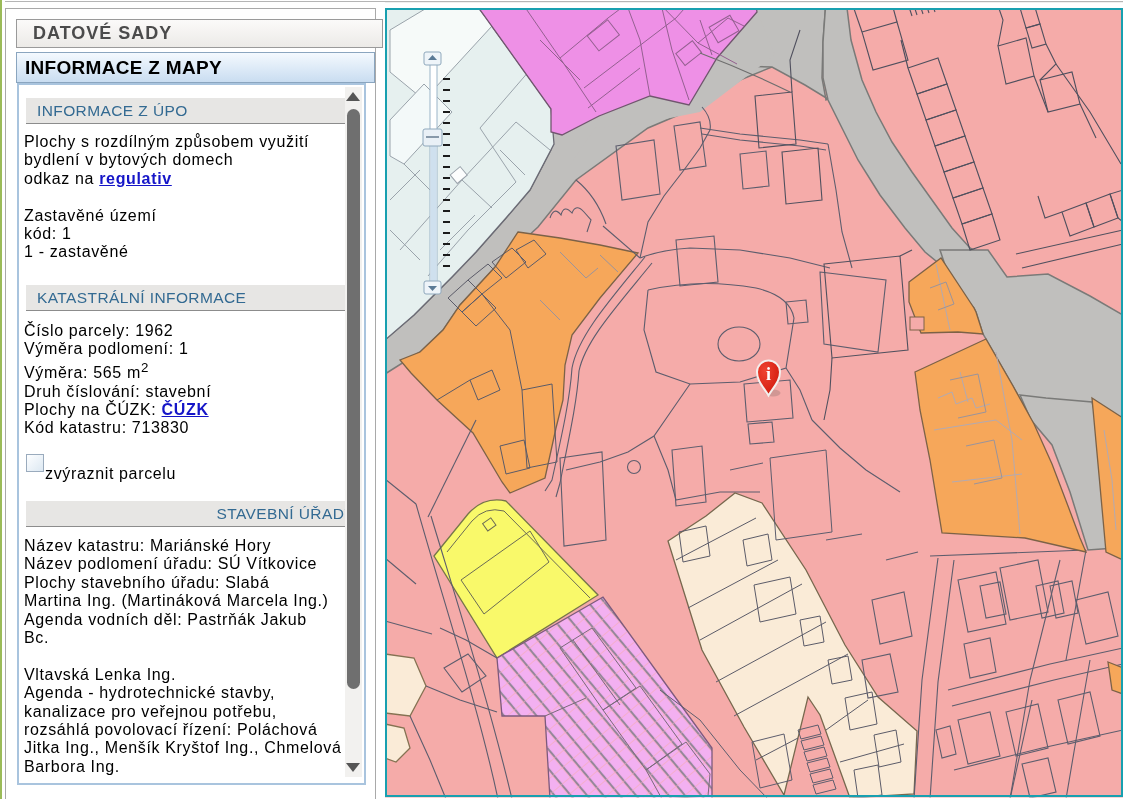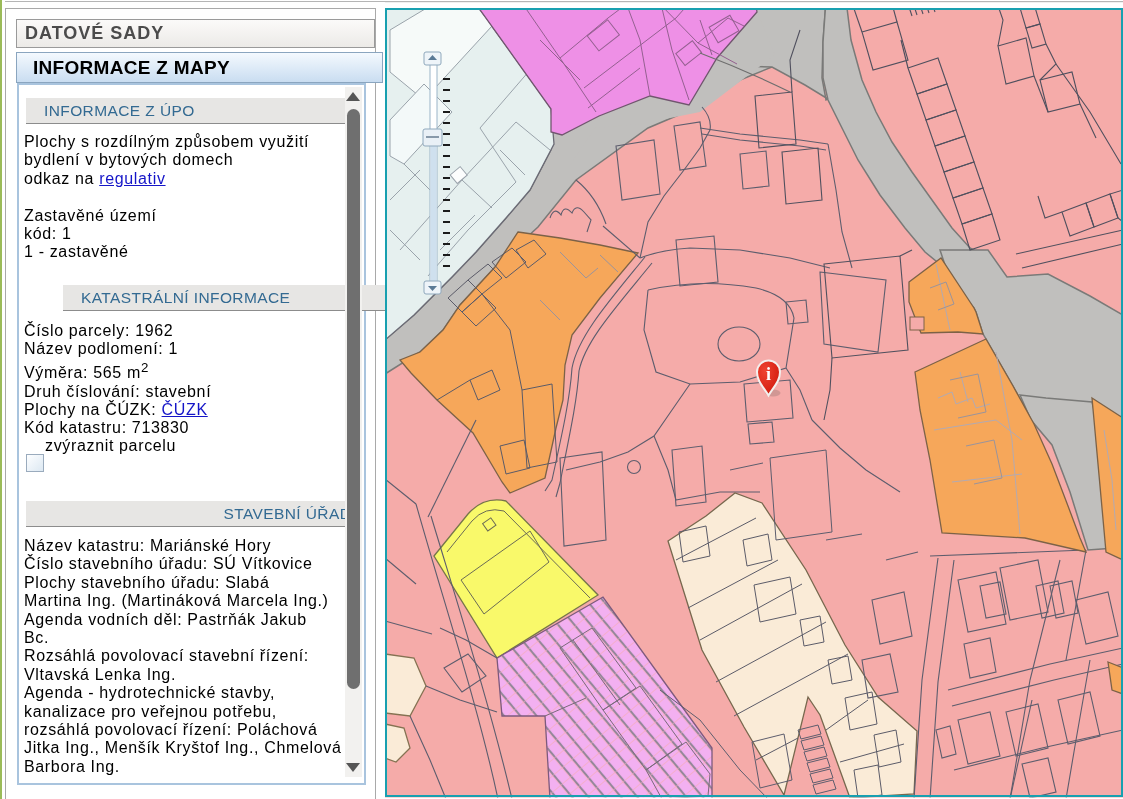--- a/index.html
+++ b/index.html
@@ -2,29 +2,29 @@
 <html><head>
 <meta charset="utf-8">
 <style>
 html,body{margin:0;padding:0;background:#fff;width:1123px;height:799px;overflow:hidden;}
 body{font-family:"Liberation Sans",sans-serif;}
 .abs{position:absolute;}
 #greenbar{left:0;top:0;width:2px;height:799px;background:#9bbb59;}
 #topline{left:5px;top:1px;width:1118px;height:1px;background:#b5b5b5;}
 #outer{left:5px;top:8px;width:369px;height:800px;border:1px solid #a9a9a9;border-bottom:none;background:#fff;}
 #dsbar{left:16px;top:19px;width:349px;height:27px;border:1px solid #9a9a9a;background:linear-gradient(#fbfaf9,#eceae7);
-  font-size:18px;font-weight:bold;color:#4b4b4b;line-height:27px;padding-left:8px;letter-spacing:1px;}
+  font-size:18px;font-weight:bold;color:#4b4b4b;line-height:27px;padding-left:16px;letter-spacing:1px;}
 #imbar{left:16px;top:52px;width:349px;height:29px;border:1px solid #8aa5bf;background:linear-gradient(#f4f9fe,#c9ddf1);
-  font-size:19px;font-weight:bold;color:#000;line-height:29px;padding-left:16px;letter-spacing:0.3px;}
+  font-size:19px;font-weight:bold;color:#000;line-height:29px;padding-left:8px;letter-spacing:0.3px;}
 #cbox{left:17px;top:83px;width:345px;height:698px;border:2px solid #a9c4de;background:#fff;}
 .sechdr{position:absolute;left:7px;width:318px;height:25px;background:#e7e6e4;border-bottom:1px solid #8c8c8c;
-  color:#336a92;font-size:15.5px;line-height:25px;padding-left:18px;letter-spacing:0.4px;box-sizing:content-box;}
+  color:#336a92;font-size:15.5px;line-height:25px;padding-left:11px;letter-spacing:0.4px;box-sizing:content-box;}
 .txt{position:absolute;left:5px;width:332px;font-size:16px;line-height:18.4px;color:#000;letter-spacing:0.65px;}
 .bld{font-weight:normal;}
-a{color:#1515c8;}
+a{color:#1515c8;font-weight:bold;}
 #sbar{position:absolute;right:2px;top:2px;width:17px;height:690px;background:#f2f1ef;}
 #sthumb{position:absolute;left:2px;top:22px;width:13px;height:580px;background:#6f6f6f;border-radius:7px;}
 .arrow{position:absolute;left:1px;width:0;height:0;border-left:7.5px solid transparent;border-right:7.5px solid transparent;}
 #cbx{position:absolute;left:7px;top:369px;width:16px;height:16px;border:1px solid #9aabbd;background:linear-gradient(135deg,#fdfeff,#dce8f2);}
 </style>
 </head>
 <body>
 <div class="abs" id="greenbar"></div>
 <div class="abs" id="topline"></div>
 <div class="abs" id="outer"></div>
@@ -34,40 +34,40 @@
   <div class="sechdr" style="top:13px;">INFORMACE Z ÚPO</div>
   <div class="txt" style="top:48px;">
     <span class="bld">Plochy s rozdílným způsobem využití</span><br>
     bydlení v bytových domech<br>
     odkaz na <a href="#">regulativ</a><br>
     <br>
     <span class="bld">Zastavěné území</span><br>
     kód: 1<br>
     1 - zastavěné
   </div>
-  <div class="sechdr" style="top:200px;margin-left:37px;">KATASTRÁLNÍ INFORMACE</div>
+  <div class="sechdr" style="top:200px;">KATASTRÁLNÍ INFORMACE</div>
   <div class="txt" style="top:237px;">
     <span class="bld">Číslo parcely:</span> 1962<br>
-    <span class="bld">Název podlomení:</span> 1<br>
+    <span class="bld">Výměra podlomení:</span> 1<br>
     <span class="bld">Výměra:</span> 565 m<sup>2</sup><br>
     <span class="bld">Druh číslování:</span> stavební<br>
     <span class="bld">Plochy na ČÚZK:</span> <a href="#">ČÚZK</a><br>
     <span class="bld">Kód katastru:</span> 713830
   </div>
   <div id="cbx"></div>
-  <div class="txt" style="top:352px;left:26px;">zvýraznit parcelu</div>
+  <div class="txt" style="top:380px;left:26px;">zvýraznit parcelu</div>
   <div class="sechdr" style="top:416px;text-align:right;">STAVEBNÍ ÚŘADY</div>
   <div class="txt" style="top:452px;">
     <span class="bld">Název katastru:</span> Mariánské Hory<br>
-    <span class="bld">Číslo stavebního úřadu:</span> SÚ Vítkovice<br>
+    <span class="bld">Název podlomení úřadu:</span> SÚ Vítkovice<br>
     <span class="bld">Plochy stavebního úřadu:</span> Slabá<br>
     Martina Ing. (Martináková Marcela Ing.)<br>
     <span class="bld">Agenda vodních děl:</span> Pastrňák Jakub<br>
     Bc.<br>
-    <span class="bld">Rozsáhlá povolovací stavební řízení:</span><br>
+    <br>
     Vltavská Lenka Ing.<br>
     <span class="bld">Agenda - hydrotechnické stavby,</span><br>
     <span class="bld">kanalizace pro veřejnou potřebu,</span><br>
     <span class="bld">rozsáhlá povolovací řízení:</span> Poláchová<br>
     Jitka Ing., Menšík Kryštof Ing., Chmelová<br>
     Barbora Ing.
   </div>
   <div id="sbar">
     <div class="arrow" style="top:5px;border-bottom:9px solid #555;"></div>
     <div id="sthumb"></div>

